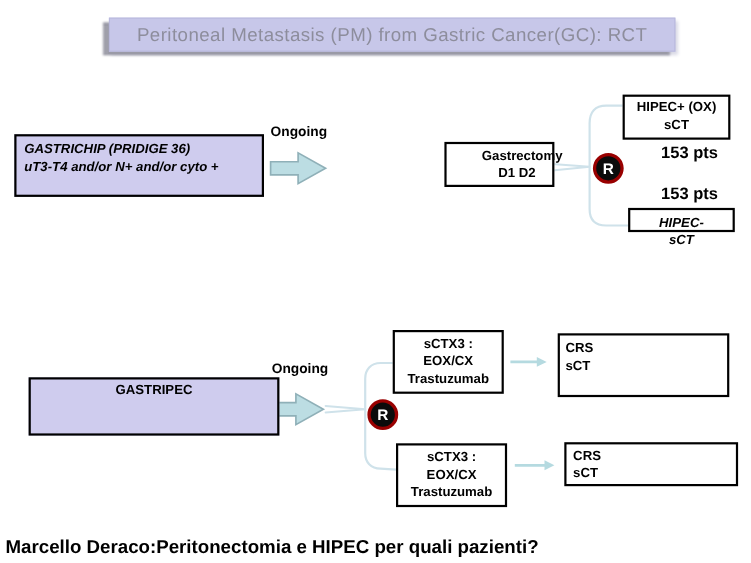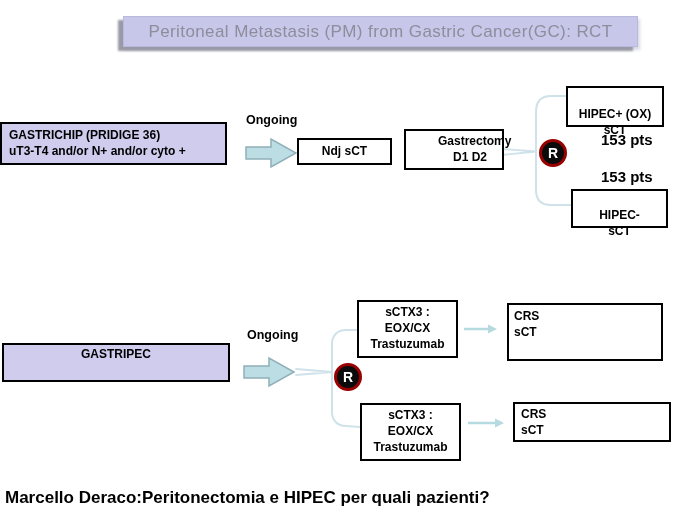--- a/index.html
+++ b/index.html
@@ -7,38 +7,37 @@
     position:relative;width:683px;height:512px;background:#ffffff;
     font-family:"Liberation Sans","DejaVu Sans",sans-serif;overflow:hidden;
   }
   
   .title-bar{
     position:absolute;left:99px;top:16px;width:513px;height:29px;
     background:#c7c7e9;color:#8d8d9c;font-size:17px;letter-spacing:.4px;
     text-align:center;line-height:29px;white-space:nowrap;
     border:1px solid #b9b9dd;
     box-shadow:-5px 4px 2px #9a9aa6, 2px 3px 3px #d9d9e6;
-    margin-left:24px;
   }
   
   .fbox{
     position:absolute;box-sizing:border-box;background:#ffffff;
     border:2px solid #000;color:#000;font-weight:bold;font-size:12px;line-height:1.35;
   }
   .fbox.lavender{background:#cfccee;}
   .fbox.center{text-align:center;}
   .fbox .ln{white-space:nowrap;}
   
-  .b-gastrichip{left:0;top:122px;width:227px;height:43px;padding:3px 7px;}
+  .b-gastrichip{left:13px;top:122px;width:227px;height:57px;padding:3px 7px;font-style:italic;}
   .b-ndj{left:297px;top:138px;width:95px;height:27px;line-height:23px;}
   .b-gastrectomy{left:404px;top:129px;width:100px;height:41px;padding-top:2px;padding-left:32px;}
-  .b-hipec-plus{left:566px;top:86px;width:98px;height:41px;padding-top:18px;}
-  .b-hipec-minus{left:571px;top:189px;width:97px;height:39px;padding-top:16px;}
+  .b-hipec-plus{left:566px;top:86px;width:98px;height:41px;padding-top:1px;}
+  .b-hipec-minus{left:571px;top:189px;width:97px;height:22px;padding-top:3px;font-style:italic;}
   
-  .b-gastripec{left:2px;top:343px;width:228px;height:39px;padding-top:1px;}
+  .b-gastripec{left:26px;top:343px;width:228px;height:53px;padding-top:1px;}
   .b-sctx3-top{left:357px;top:300px;width:101px;height:58px;padding-top:2px;}
   .b-crs-hipec{left:507px;top:303px;width:156px;height:58px;padding:3px 5px;}
   .b-sctx3-bottom{left:360px;top:403px;width:101px;height:58px;padding-top:2px;}
   .b-crs-sct{left:513px;top:402px;width:158px;height:40px;padding:2px 6px;}
   
   .lbl{position:absolute;color:#000;font-weight:bold;white-space:nowrap;text-align:right;}
   .lbl.ongoing{font-size:12.5px;}
   .lbl.pts{font-size:15px;}
   .ongoing1{left:246px;top:113px;}
   .ongoing2{left:247px;top:328px;}
@@ -87,21 +86,20 @@
     </g>
   </svg>
 
   <div class="fbox lavender b-gastrichip">
     <div class="ln">GASTRICHIP (PRIDIGE 36)</div>
     <div class="ln">uT3-T4 and/or N+ and/or cyto +</div>
   </div>
 
   <div class="lbl ongoing ongoing1">Ongoing</div>
 
-  <div class="fbox center b-ndj">Ndj sCT</div>
 
   <div class="fbox center b-gastrectomy">
     <div class="ln">Gastrectomy</div>
     <div class="ln">D1 D2</div>
   </div>
 
   <div class="r-circle r1">R</div>
 
   <div class="fbox center b-hipec-plus">
     <div class="ln">HIPEC+ (OX)</div>

